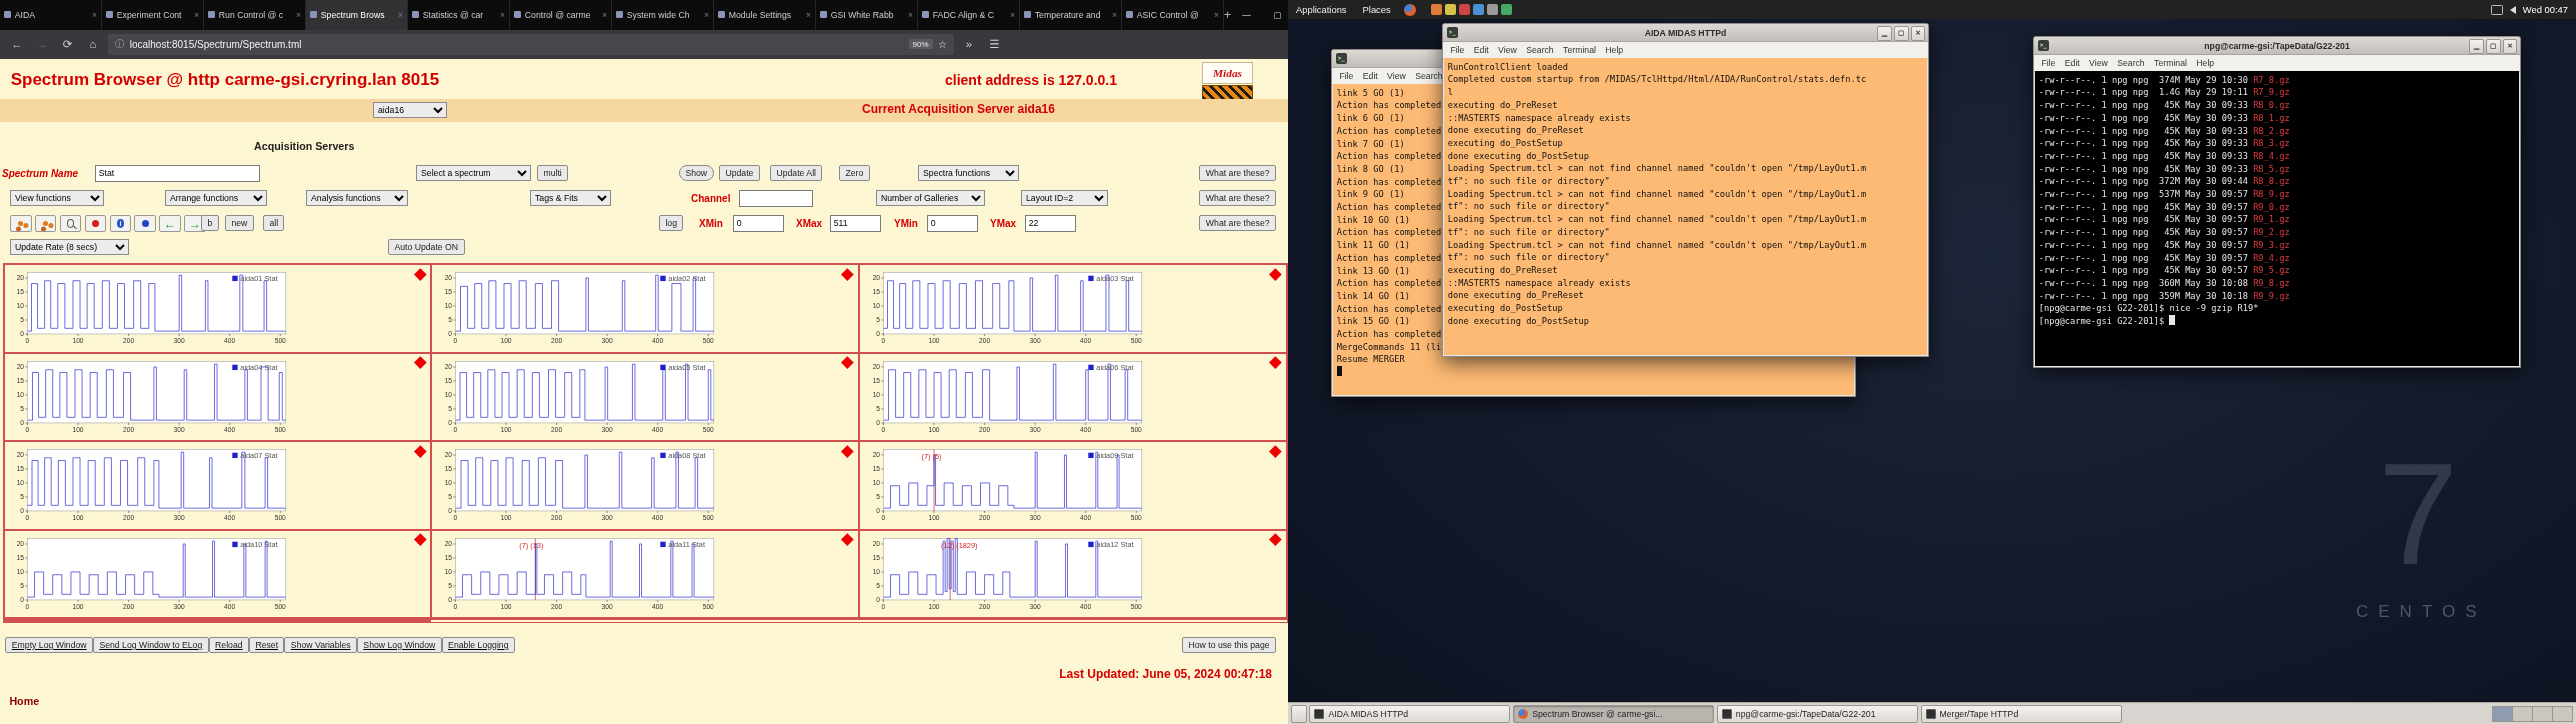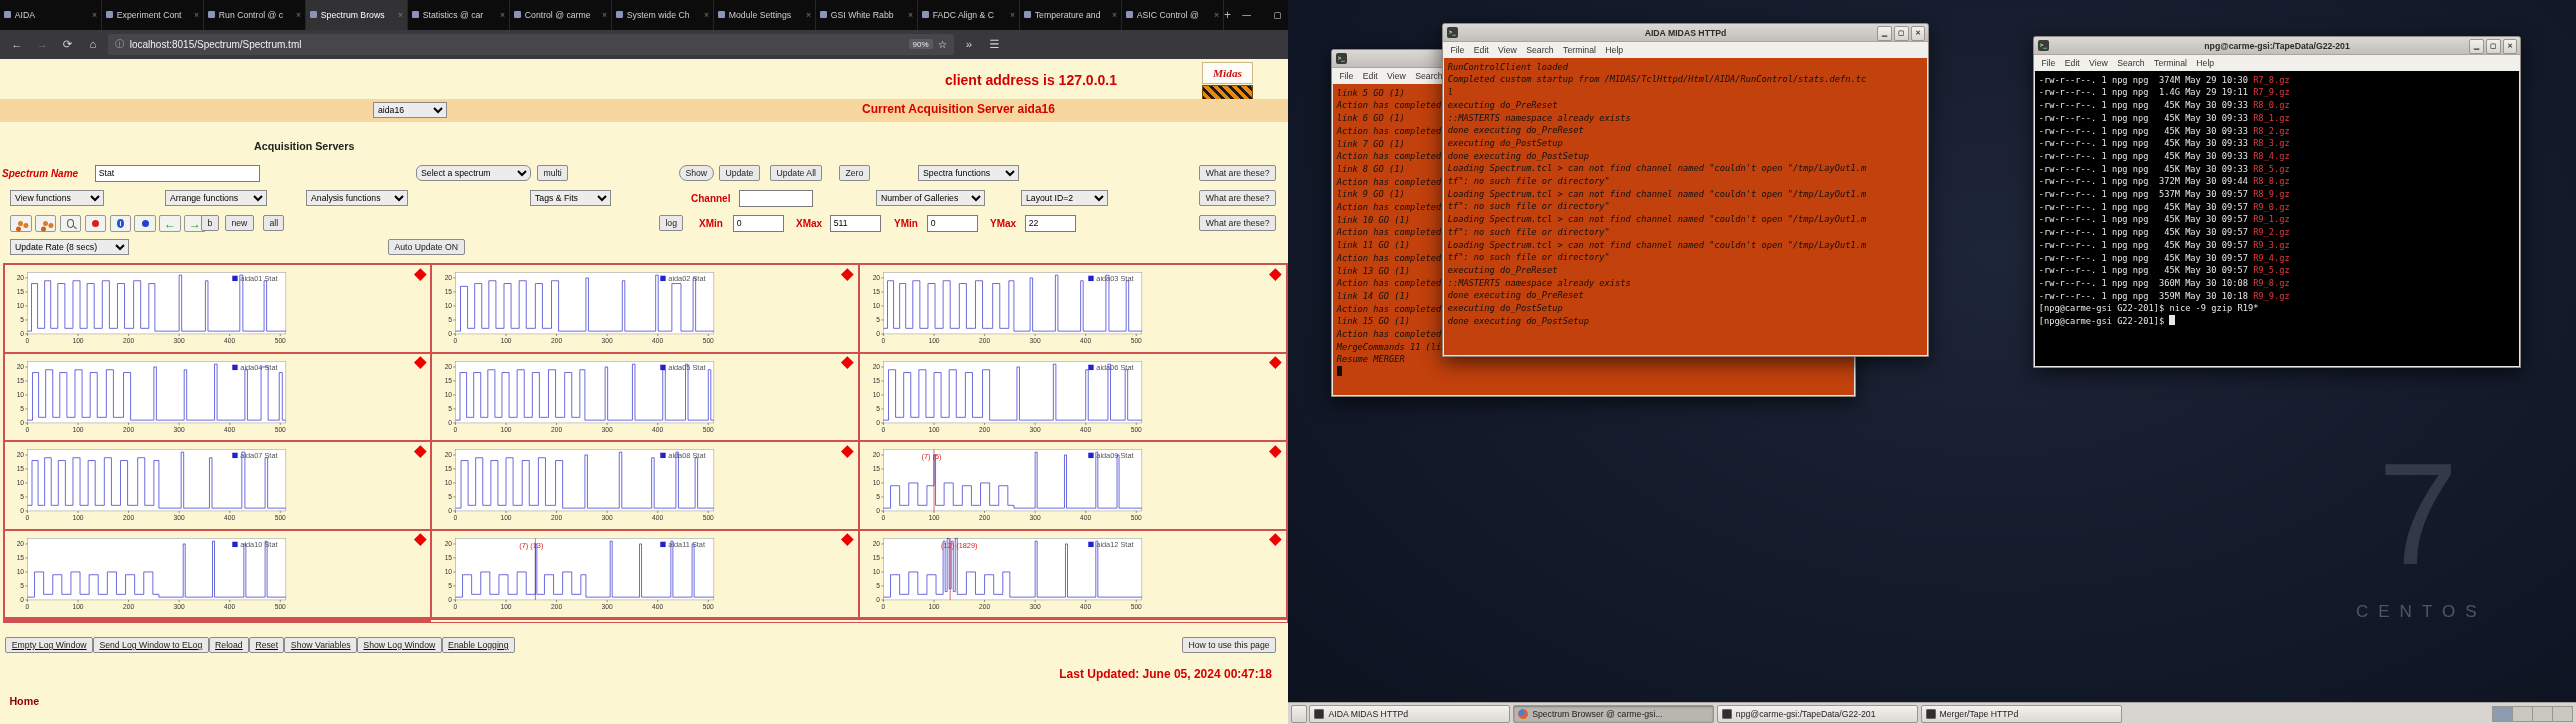--- a/index.html
+++ b/index.html
@@ -79,21 +79,21 @@
 
   .gwin{position:absolute;background:#e8e6e3;border:0.7px solid #8f8a85;border-radius:2.7px 2.7px 0 0;box-shadow:0 5.4px 20px rgba(0,0,0,0.6);}
   .titlebar{height:17.4px;background:linear-gradient(#dcd8d4,#c2beb9);display:flex;align-items:center;justify-content:center;position:relative;font-size:8.7px;color:#2e2b28;font-weight:bold;border-bottom:0.7px solid #a9a49e;border-radius:2.7px 2.7px 0 0;}
   .tb-ico{position:absolute;left:4px;top:3.4px;width:10.7px;height:10.7px;background:#3b3b3b;border-radius:2px;color:#9f9;font-size:6px;line-height:10.7px;text-align:center;font-family:"DejaVu Sans Mono",monospace;}
   .tb-controls{position:absolute;right:2.7px;top:2px;display:flex;gap:2px;}
   .tb-btn{width:12.7px;height:12.7px;background:linear-gradient(#f4f2ef,#d8d4cf);border:0.7px solid #9a958f;border-radius:2px;font-size:6.7px;display:flex;align-items:center;justify-content:center;color:#444;}
   .menubar{height:16px;background:#f2f0ed;display:flex;align-items:center;padding:0 2.7px;font-size:8.7px;color:#333;border-bottom:0.7px solid #cfcbc6;}
   .menubar span{padding:1.3px 4.7px;}
   .term{position:absolute;top:34px;left:0.7px;right:0.7px;bottom:0.7px;overflow:hidden;font-family:"DejaVu Sans Mono",monospace;font-size:8.7px;line-height:12.7px;padding:2.7px 4px;box-sizing:border-box;}
   .term div{white-space:pre;}
-  .term.light{background:#c2410c;color:#111;font-style:italic;}
+  .term.light{background:#fdba74;color:#111;}
   .term.dark{background:#000000;color:#e6e6e6;}
   .fred{color:#e03c3c;}
   .cursor-block{display:inline-block;width:5.4px;height:10px;background:#111;vertical-align:-1.3px;}
   .term.dark .cursor-block{background:#e6e6e6;}
 
   .taskbar{position:absolute;left:0;bottom:0;width:100%;height:23px;background:#d8d5d0;border-top:0.7px solid #a8a49e;display:flex;align-items:center;gap:2.7px;padding:0 3.4px;box-sizing:border-box;z-index:60;}
   .show-desk{width:13.4px;height:16px;border:0.7px solid #9a958f;border-radius:2px;background:linear-gradient(#f2f0ed,#d9d5d0);}
   .task-btn{width:201px;height:17.4px;background:linear-gradient(#f4f2ef,#dcd8d3);border:0.7px solid #9a958f;border-radius:2px;display:flex;align-items:center;gap:4px;padding:0 4px;font-size:8.7px;color:#222;overflow:hidden;white-space:nowrap;box-sizing:border-box;}
   .task-btn.active{background:#b9b5af;box-shadow:inset 0 0.7px 2px rgba(0,0,0,0.35);}
   .ticon{width:10px;height:10px;border-radius:2px;flex:0 0 auto;}
@@ -190,36 +190,37 @@
         <span class="page-ico">ⓘ</span>
         <span class="url-text">localhost:8015/Spectrum/Spectrum.tml</span>
         <span class="zoom-chip">90%</span>
         <span>☆</span>
       </div>
       <div class="nav-btn">»</div>
       <div class="nav-btn">☰</div>
     </div>
 
     <div class="page">
+      <div class="page-title">Spectrum Browser @ http carme-gsi.cryring.lan 8015</div>
       <div class="client-address">client address is 127.0.0.1</div>
       <div class="midas-logo">
         <div class="logo-top">Midas</div>
         <div class="logo-bottom"></div>
       </div>
 
       <div class="acq-band">
         <span class="acq-label">Acquisition Servers</span>
         <select style="width:74px;"><option>aida16</option></select>
         <span class="current-server">Current Acquisition Server aida16</span>
       </div>
 
       <div class="ctl-row" style="top:106px;">
         <span class="red-label" style="left:2px;font-style:italic;">Spectrum Name</span>
         <input class="txt" style="left: 95px; width: 158px;" value="Stat">
-        <select style="left:416px;width:115px;border-radius:6px;"><option>Select a spectrum</option></select>
+        <select style="left:416px;width:115px;"><option>Select a spectrum</option></select>
         <button class="btn" style="left:537px;">multi</button>
         <button class="btn" style="left:679px;border-radius:8px;">Show</button>
         <button class="btn" style="left:719px;">Update</button>
         <button class="btn" style="left:770px;">Update All</button>
         <button class="btn" style="left:839px;">Zero</button>
         <select style="left:918px;width:101px;"><option>Spectra functions</option></select>
         <button class="btn" style="right:12px;">What are these?</button>
       </div>
 
       <div class="ctl-row" style="top:131px;">
@@ -806,20 +807,38 @@
       <button class="btn how-to">How to use this page</button>
       <div class="last-updated">Last Updated: June 05, 2024 00:47:18</div>
       <a class="home-link">Home</a>
     </div>
   </div>
 
   <div id="right-monitor">
     <div class="wm7">7</div>
     <div class="wmtext">CENTOS</div>
 
+    <div class="top-panel">
+      <span class="panel-menu">Applications</span>
+      <span class="panel-menu">Places</span>
+      <span class="panel-fficon"></span>
+      <span class="tray" id="panel-tray">
+          <span class="tray-ico" style="background: rgb(224, 123, 57);"></span>
+          <span class="tray-ico" style="background: rgb(212, 194, 74);"></span>
+          <span class="tray-ico" style="background: rgb(204, 68, 68);"></span>
+          <span class="tray-ico" style="background: rgb(74, 144, 212);"></span>
+          <span class="tray-ico" style="background: rgb(154, 154, 154);"></span>
+          <span class="tray-ico" style="background: rgb(68, 170, 102);"></span>
+        </span>
+      <span class="panel-right">
+        <span class="kbd-icon"></span>
+        <span class="vol-icon"></span>
+        <span class="panel-clock">Wed 00:47</span>
+      </span>
+    </div>
 
     <div class="gwin" style="left:43px;top:49px;width:523px;height:346px;z-index:10;">
       <div class="titlebar">
         <span class="tb-ico">&gt;_</span>
         <span>Merger/Tape HTTPd</span>
         <span class="tb-controls">
           <span class="tb-btn">▁</span>
           <span class="tb-btn">▢</span>
           <span class="tb-btn">✕</span>
         </span>

